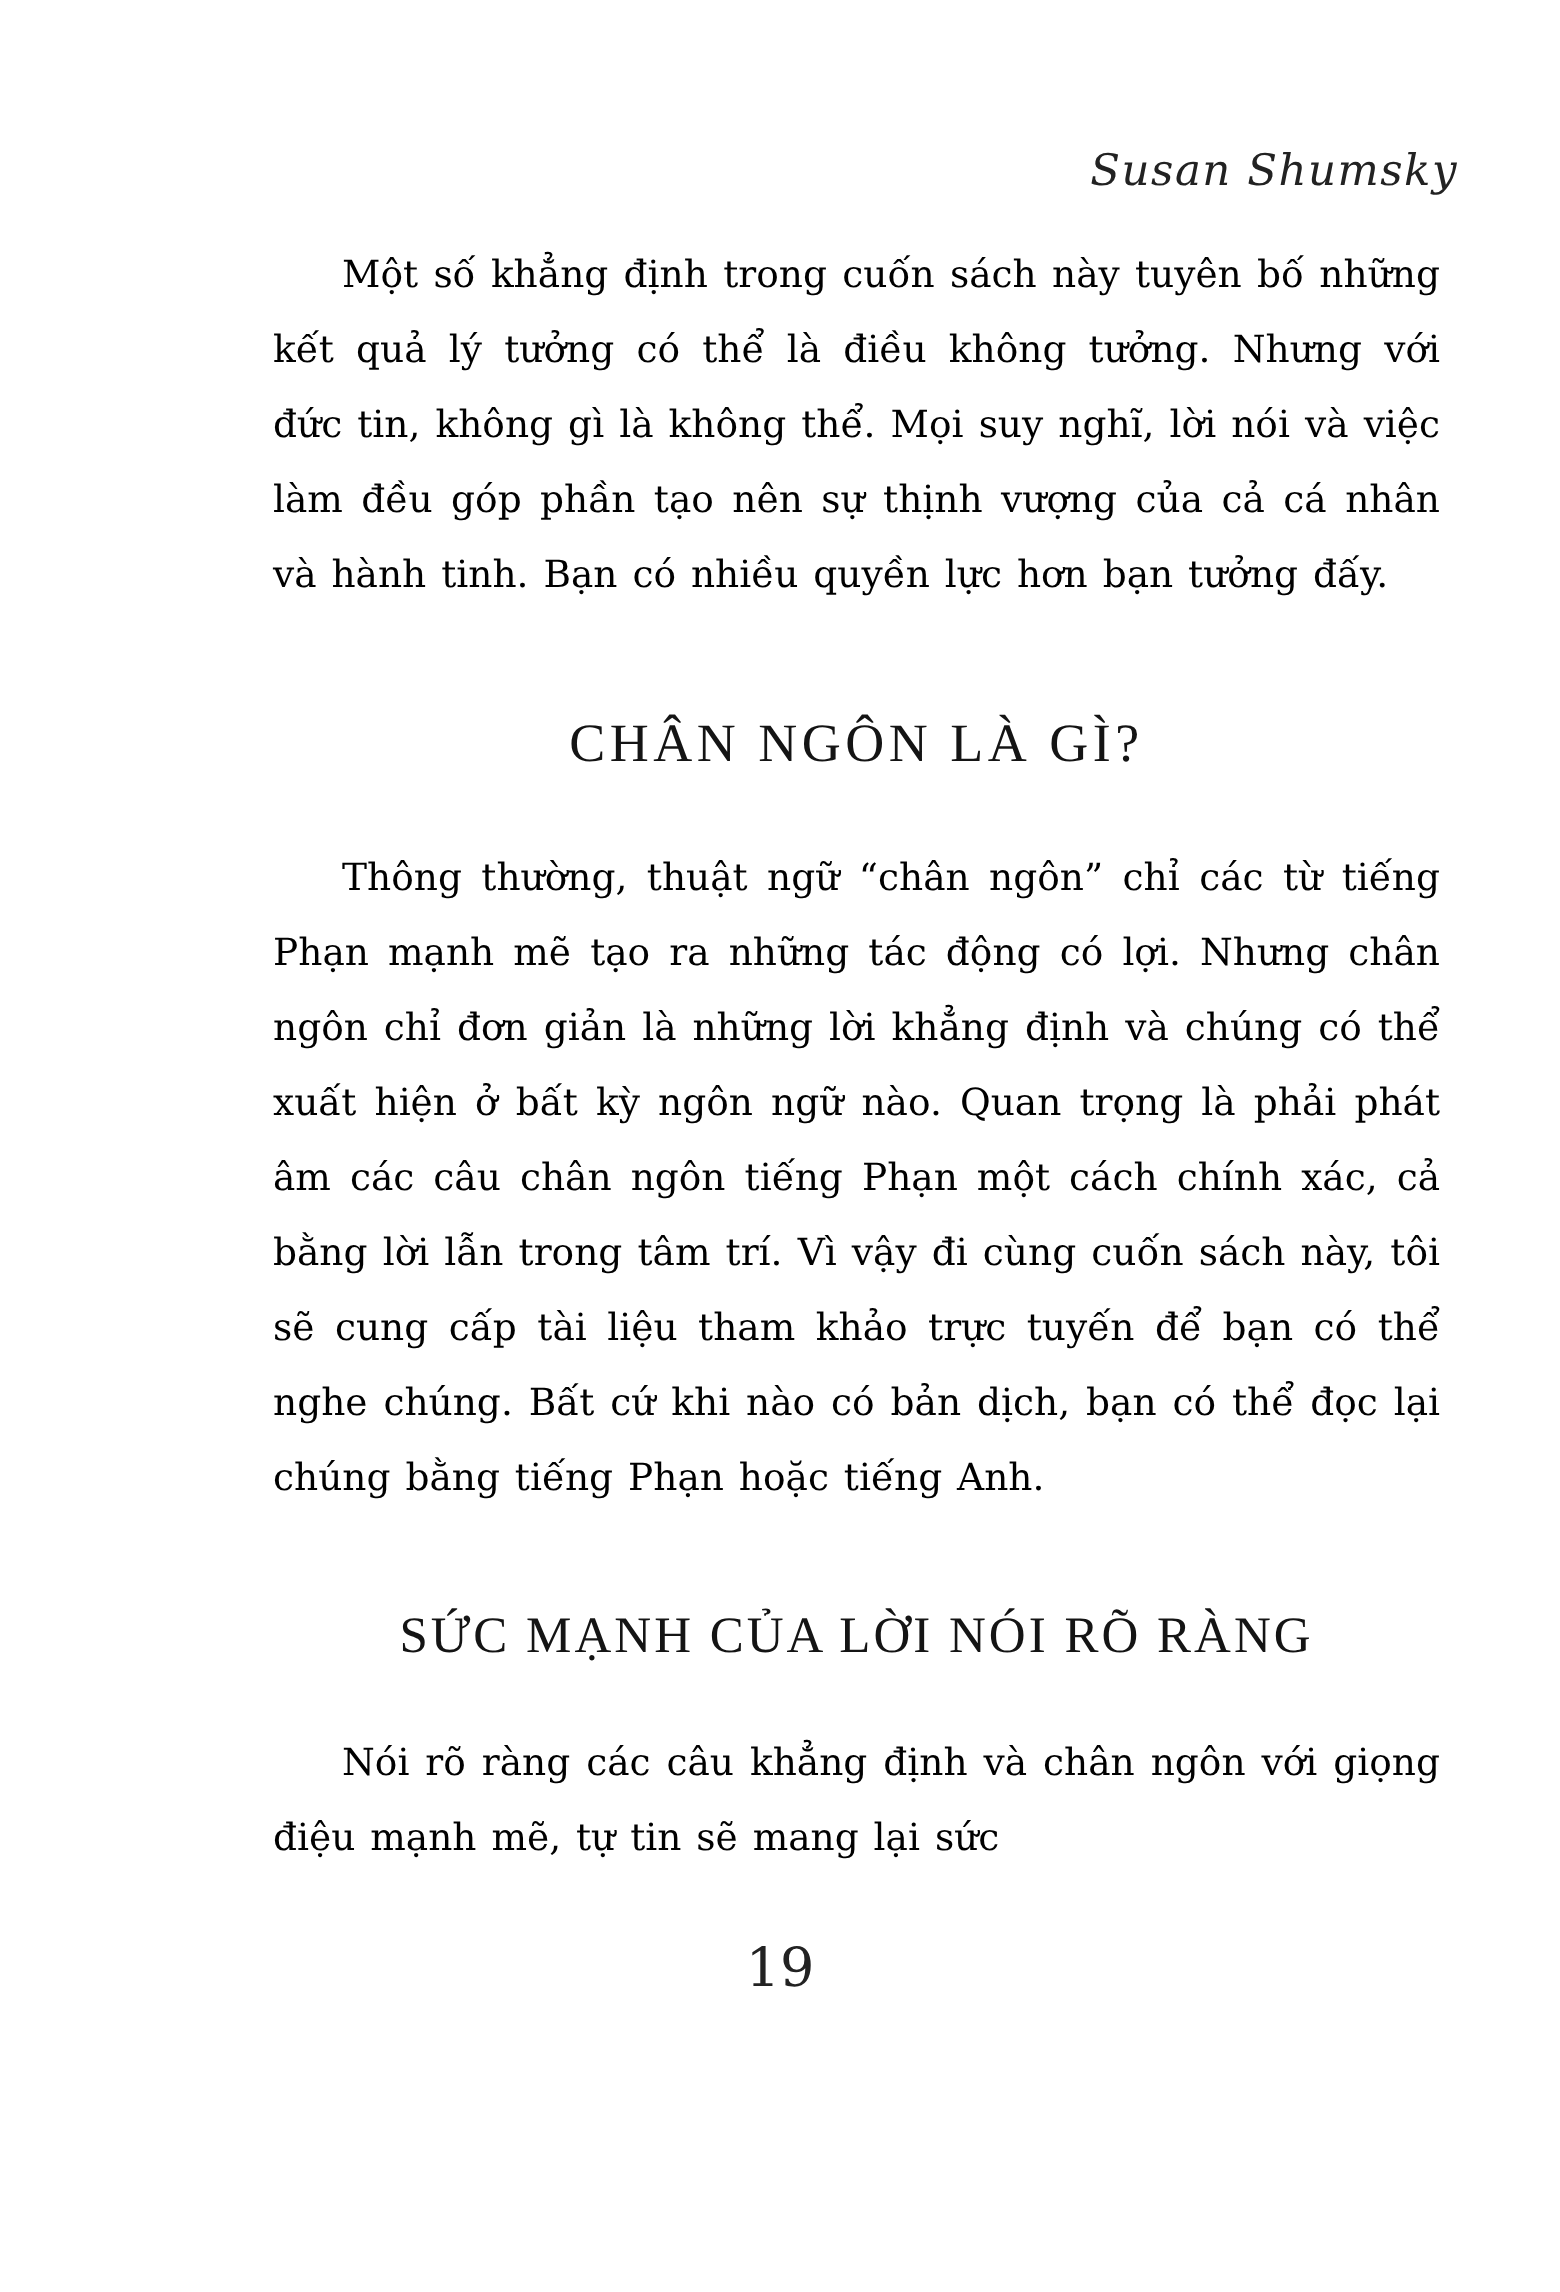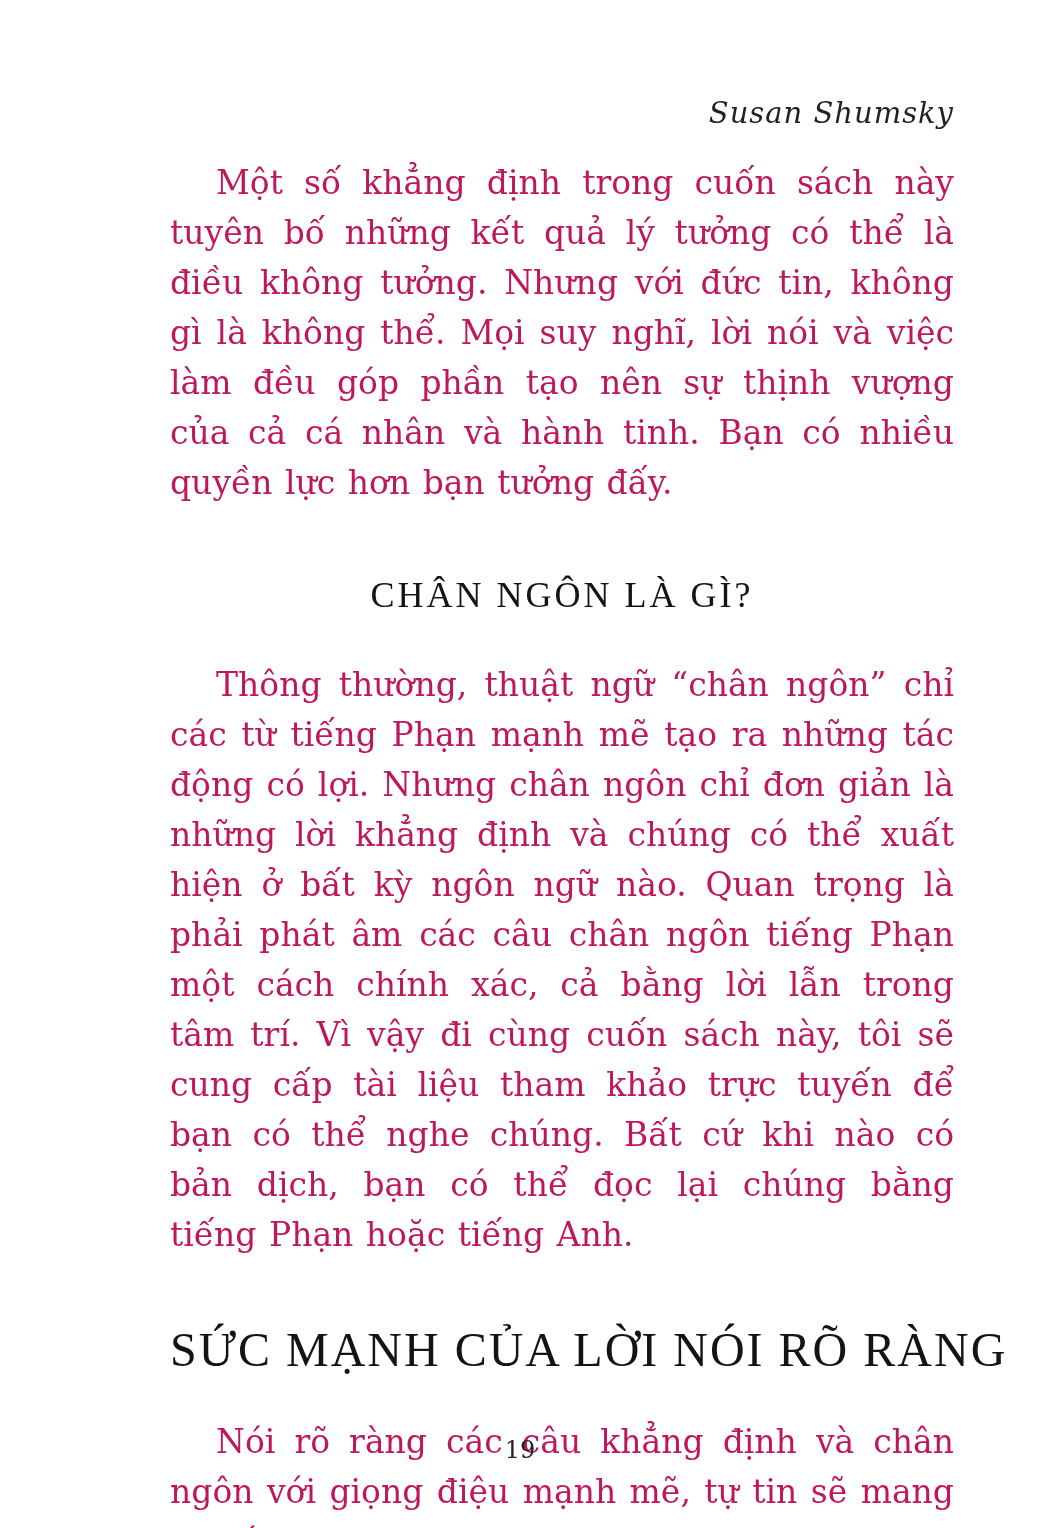--- a/index.html
+++ b/index.html
@@ -12,64 +12,64 @@
     height: 1528px;
     position: relative;
     font-family: "DejaVu Serif", "Liberation Serif", serif;
     color: #1e1e1e;
     overflow: hidden;
   }
   .page {
     box-sizing: border-box;
     width: 1040px;
     height: 1472px;
-    padding: 96px 86px 0 170px;
+    padding: 96px 68px 0 170px;
     position: relative;
   }
   .author-header {
     text-align: right;
     font-family: "DejaVu Serif", serif;
     font-style: italic;
     font-size: 29px;
     letter-spacing: 1px;
     color: #222;
     margin: 0 0 28px 0;
   }
   .body-para {
-    font-size: 33px;
+    font-size: 25px;
     line-height: 50px;
     text-align: justify;
     text-indent: 46px;
-    margin: 0;
-    color: #be185d;
+    margin: 12px;
+    color: #000000;
     word-spacing: 2px;
   }
   .section-heading {
     font-family: "Liberation Serif", "DejaVu Serif", serif;
     font-weight: 400;
     font-size: 36px;
     letter-spacing: 3px;
     text-align: center;
     margin: 66px 0 44px 0;
     color: #141414;
     white-space: nowrap;
   }
   .heading-2 {
     margin-top: 62px;
     margin-bottom: 40px;
-    font-size: 48px;
+    font-size: 34px;
     letter-spacing: 2px;
   }
   .page-number {
     position: absolute;
     left: 0;
     right: 0;
-    top: 1436px;
+    top: 1292px;
     text-align: center;
-    font-size: 24px;
+    font-size: 36px;
     color: #222;
     font-family: "DejaVu Serif", serif;
   }
 </style>
 </head>
 <body>
 
 <div class="page">
 
   <div class="author-header">Susan Shumsky</div>

